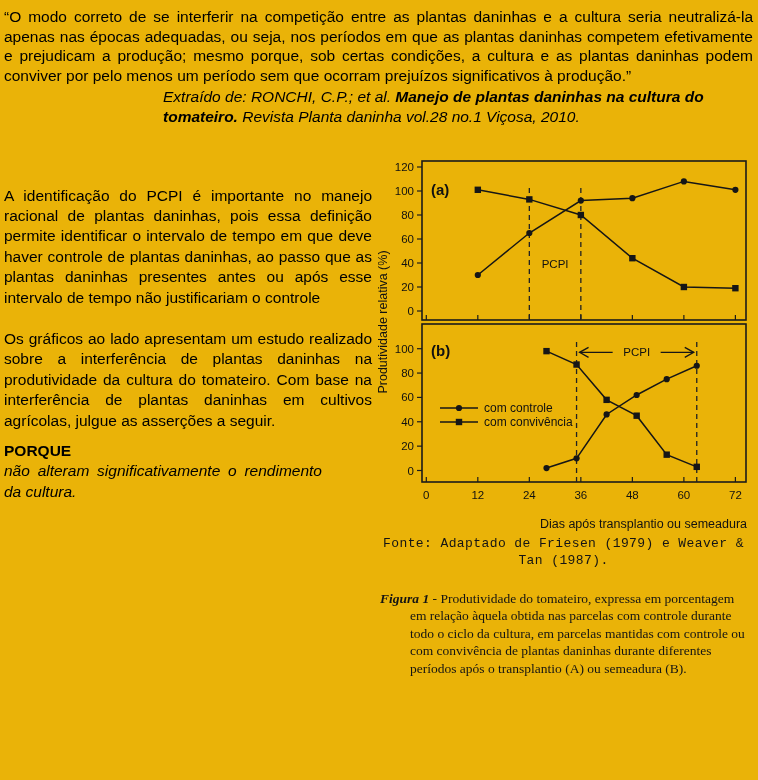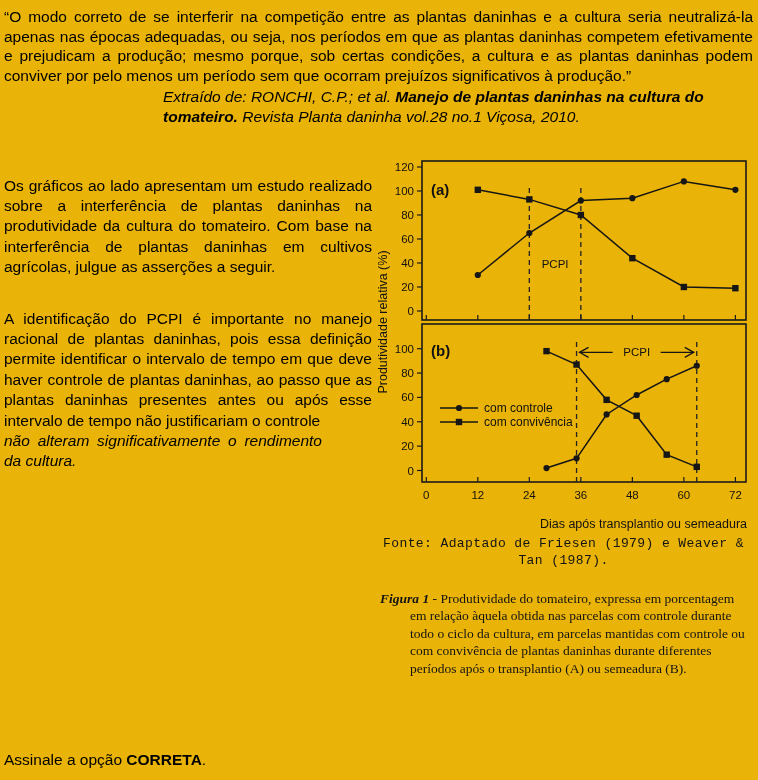--- a/index.html
+++ b/index.html
@@ -30,22 +30,23 @@
 
 <div class="page">
 
   <p class="quote">“O modo correto de se interferir na competição entre as plantas daninhas e a cultura seria neutralizá-la apenas nas épocas adequadas, ou seja, nos períodos em que as plantas daninhas competem efetivamente e prejudicam a produção; mesmo porque, sob certas condições, a cultura e as plantas daninhas podem conviver por pelo menos um período sem que ocorram prejuízos significativos à produção.”</p>
 
   <p class="citation"><span>Extraído de: RONCHI, C.P.; et al. </span><b>Manejo de plantas daninhas na cultura do tomateiro.</b><span> Revista Planta daninha vol.28 no.1 Viçosa, 2010.</span></p>
 
   <div class="columns">
 
     <div class="left-col">
+      <p class="block assertion">A identificação do PCPI é importante no manejo racional de plantas daninhas, pois essa definição permite identificar o intervalo de tempo em que deve haver controle de plantas daninhas, ao passo que as plantas daninhas presentes antes ou após esse intervalo de tempo não justificariam o controle</p>
       <p class="block intro">Os gráficos ao lado apresentam um estudo realizado sobre a interferência de plantas daninhas na produtividade da cultura do tomateiro. Com base na interferência de plantas daninhas em cultivos agrícolas, julgue as asserções a seguir.</p>
-      <p class="block assertion">A identificação do PCPI é importante no manejo racional de plantas daninhas, pois essa definição permite identificar o intervalo de tempo em que deve haver controle de plantas daninhas, ao passo que as plantas daninhas presentes antes ou após esse intervalo de tempo não justificariam o controle</p>
+      <p class="connector">PORQUE</p>
       <p class="block reason">não alteram significativamente o rendimento da cultura.</p>
     </div>
 
     <div class="right-col">
       <svg id="chart" width="383" height="350">
           <g>
             <rect x="50" y="6" width="324" height="159" fill="none" stroke="#1b1b1b" stroke-width="1.6"></rect>
             <line x1="50" x2="45" y1="156" y2="156" stroke="#1b1b1b" stroke-width="1.2"></line>
             <text x="42" y="160" text-anchor="end" font-size="11.5" fill="#111">0</text>
             <line x1="50" x2="45" y1="132" y2="132" stroke="#1b1b1b" stroke-width="1.2"></line>
@@ -159,15 +160,14 @@
         </svg>
       <div class="xlabel">Dias após transplantio ou semeadura</div>
       <div class="fonte">
         <div>Fonte: Adaptado de Friesen (1979) e Weaver &amp; Tan (1987).</div>
       </div>
       <div class="caption"><b>Figura 1</b><span> - Produtividade do tomateiro, expressa em porcentagem em relação àquela obtida nas parcelas com controle durante todo o ciclo da cultura, em parcelas mantidas com controle ou com convivência de plantas daninhas durante diferentes períodos após o transplantio (A) ou semeadura (B).</span></div>
     </div>
 
   </div>
 
-  <p class="prompt"><span>Assinale a opção </span><b>CORRETA</b><span>.</span></p>
 
 </div>
 
 </body></html>

